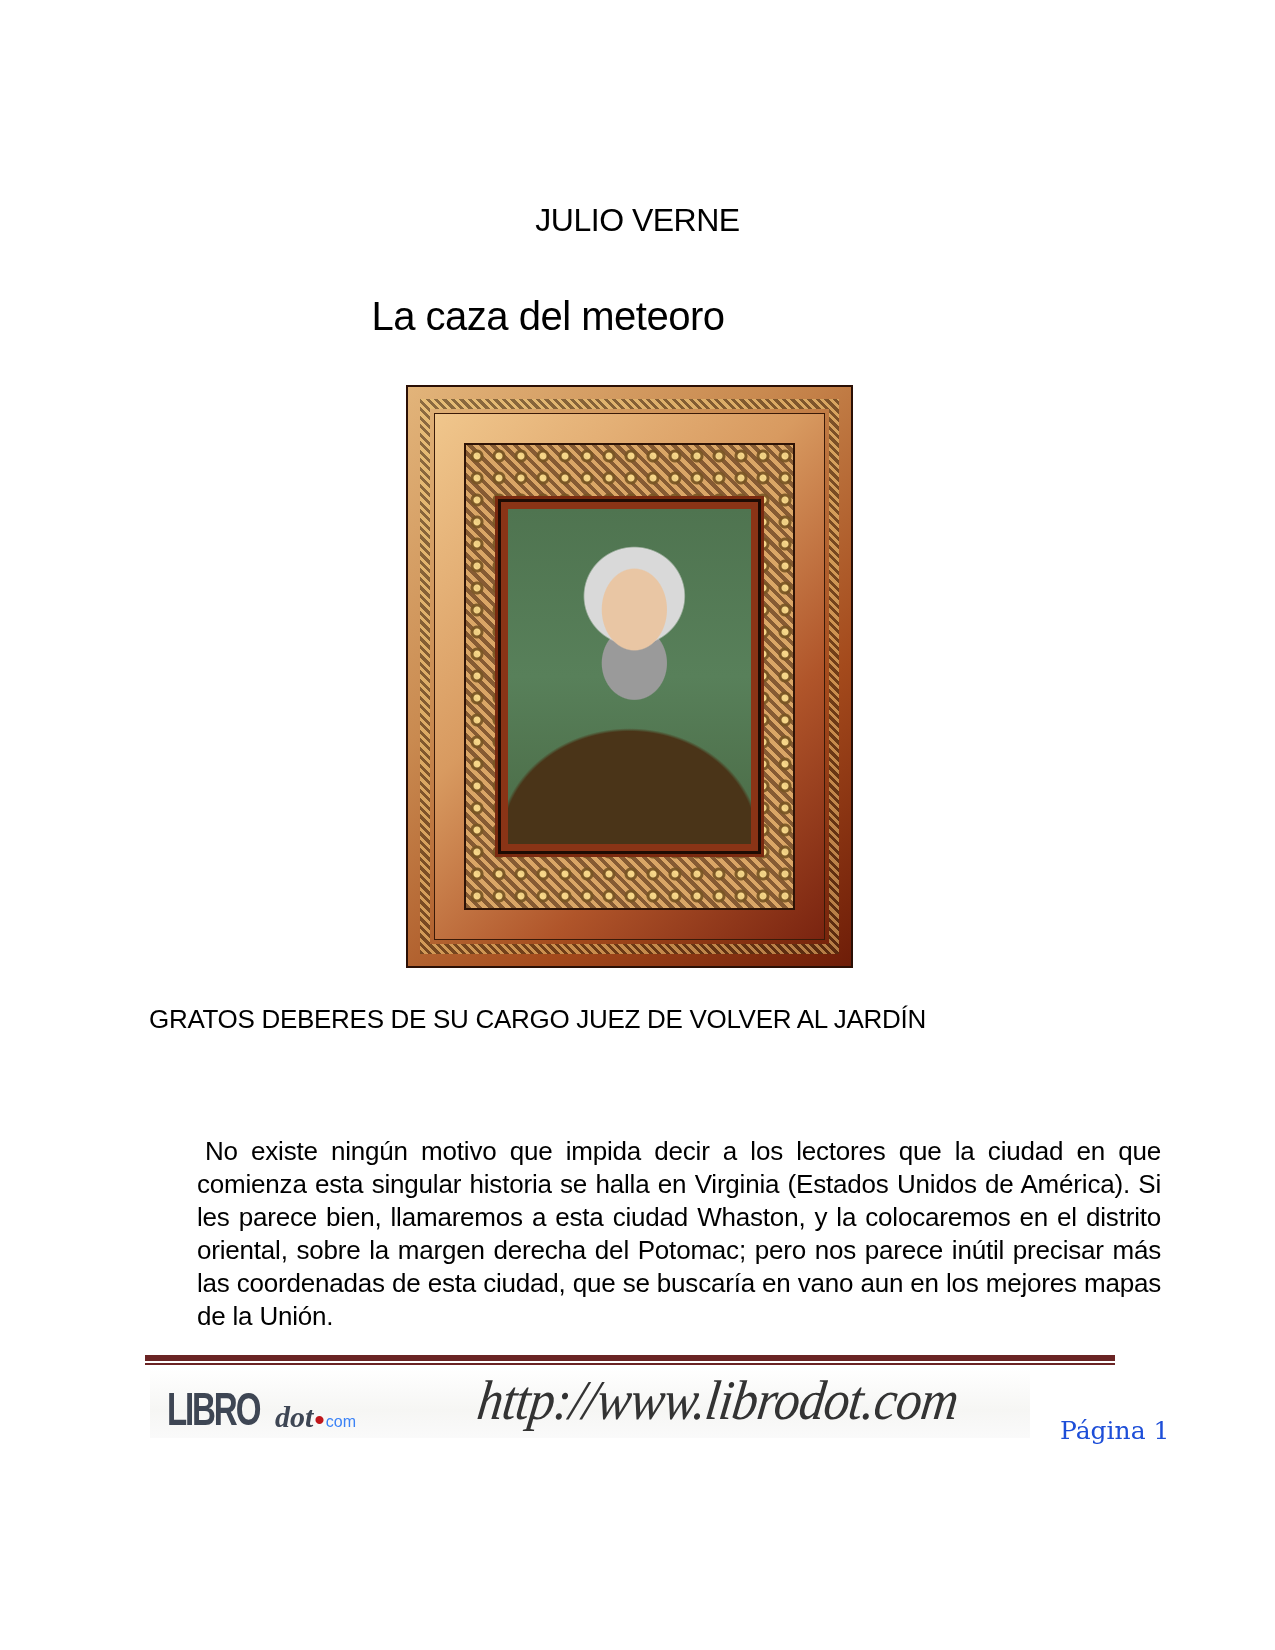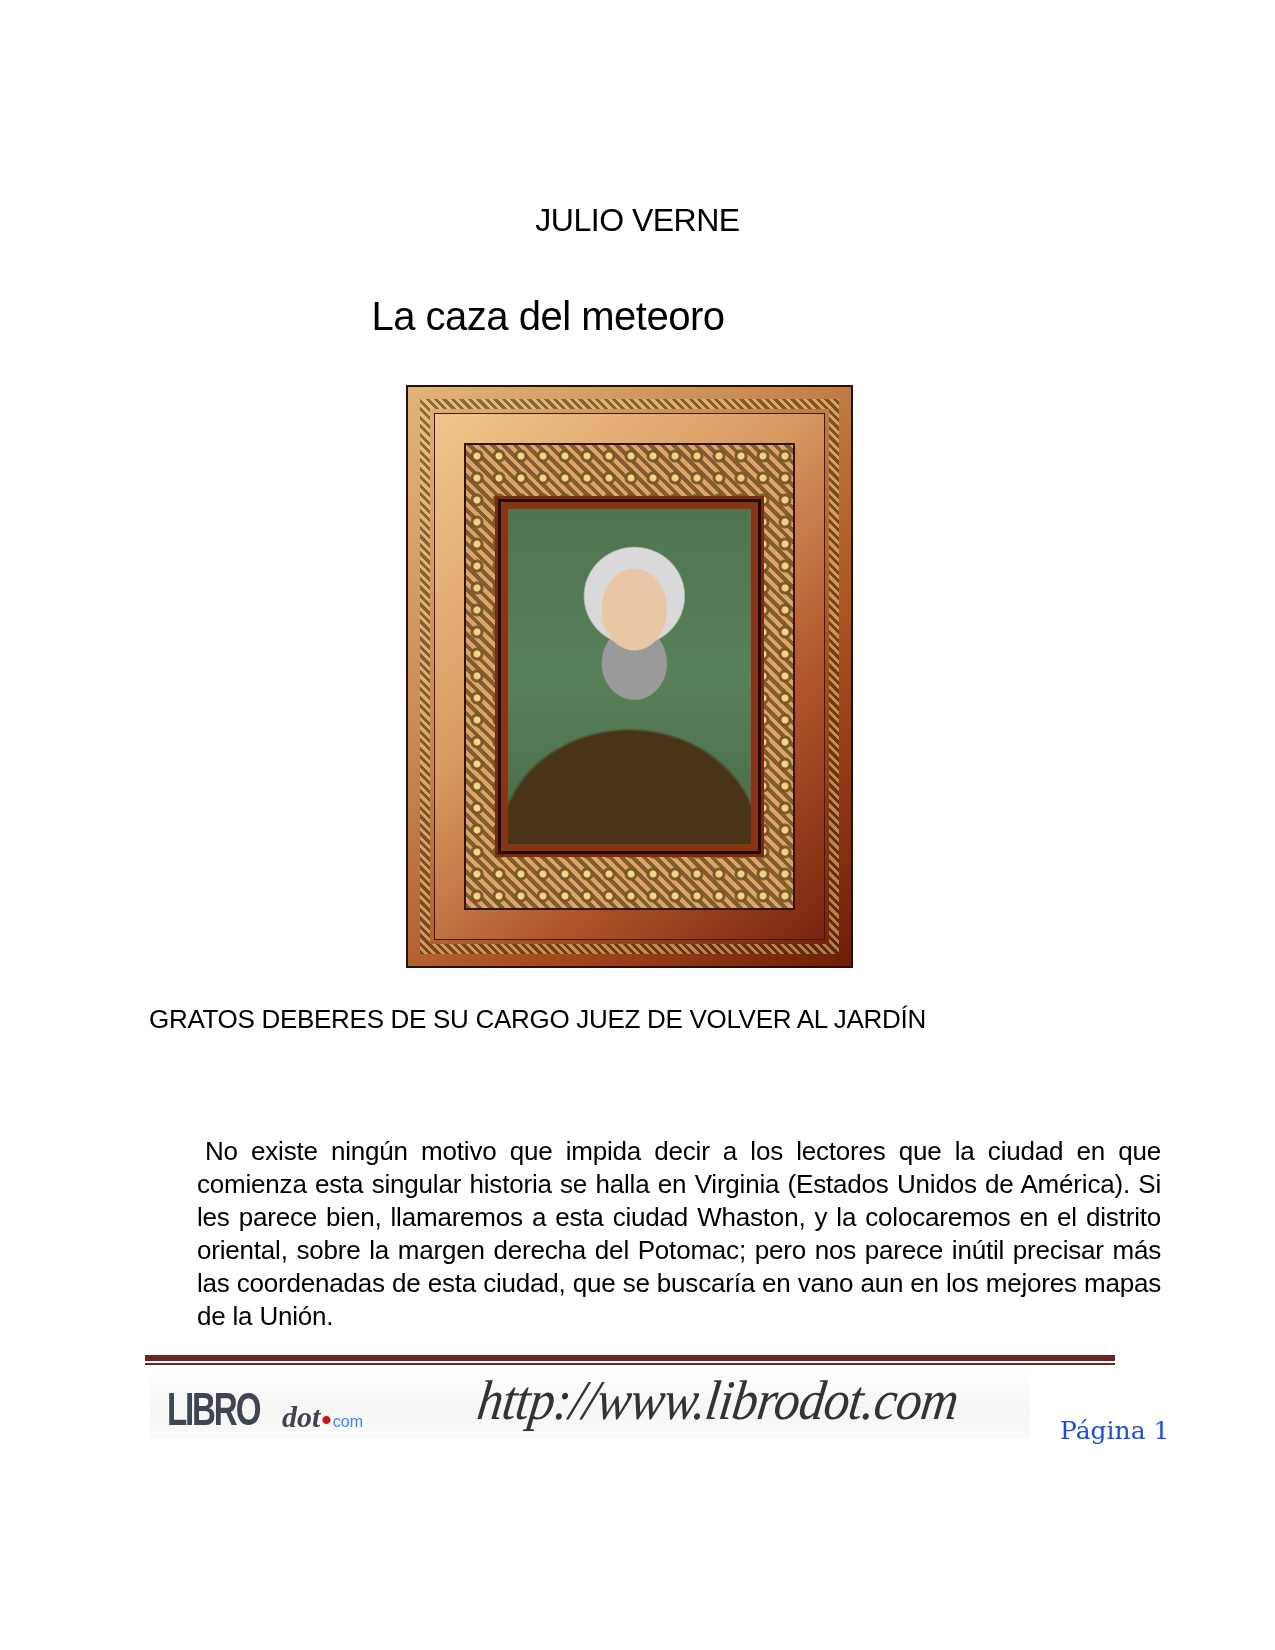--- a/index.html
+++ b/index.html
@@ -56,21 +56,21 @@
   .rule-thick { position: absolute; left: 145px; width: 970px; top: 1355px; height: 6px; background: #6a2424; }
   .rule-thin { position: absolute; left: 145px; width: 970px; top: 1363px; height: 2px; background: #6a2424; }
 
   .footer-banner { position: absolute; left: 150px; top: 1368px; width: 880px; height: 70px;
                    background: linear-gradient(180deg, #ffffff 0%, #f6f6f4 60%, #fafafa 100%); }
   .logo { position: absolute; left: 167px; top: 1372px; height: 60px; display: flex; align-items: flex-end; }
   .logo-libro { font-family: "Liberation Sans", sans-serif; font-weight: bold; font-size: 46px;
                 color: #3e4654; letter-spacing: -3px; transform: scaleX(0.72); transform-origin: left bottom;
                 line-height: 46px; display: inline-block; width: 95px; }
   .logo-dot { font-family: "Liberation Serif", serif; font-style: italic; font-weight: bold;
-              font-size: 30px; color: #3e4654; line-height: 30px; margin-left: 20px; }
+              font-size: 30px; color: #3e4654; line-height: 30px; margin-left: 13px; }
   .logo-bullet { color: #c0161a; font-size: 30px; line-height: 24px; margin: 0 1px; }
   .logo-com { font-size: 16px; color: #3b82f6; line-height: 20px; }
   .url { position: absolute; left: 478px; top: 1368px; font-family: "Liberation Serif", serif;
          font-style: italic; font-size: 56px; color: #333; letter-spacing: -1px;
          transform: scaleX(0.92) skewX(-8deg); transform-origin: left; line-height: 64px; }
   .page-num { position: absolute; left: 1060px; top: 1416px; font-family: "DejaVu Serif", serif;
               font-size: 25px; color: #1d4ed8; }
 </style>
 </head>
 <body>

